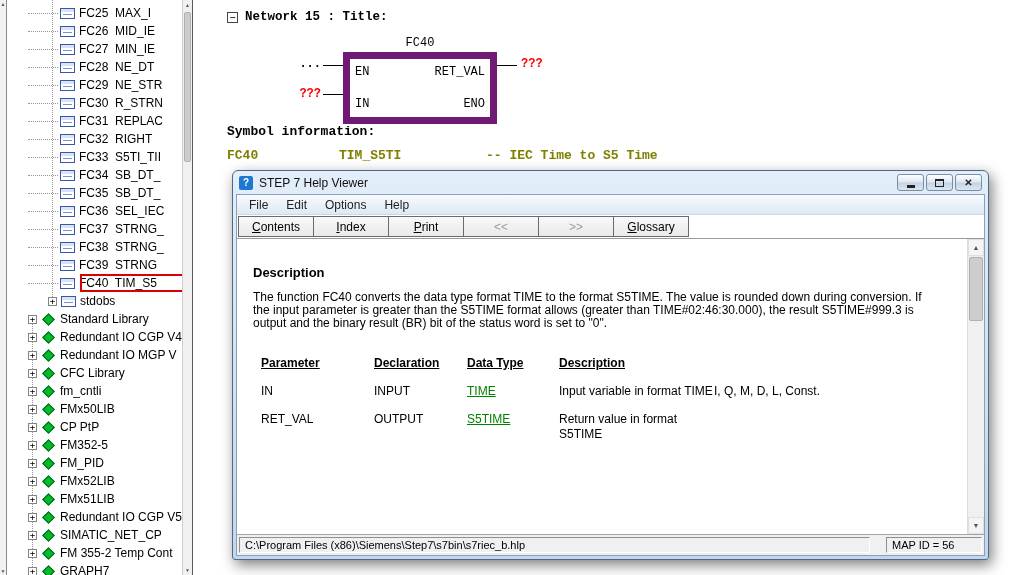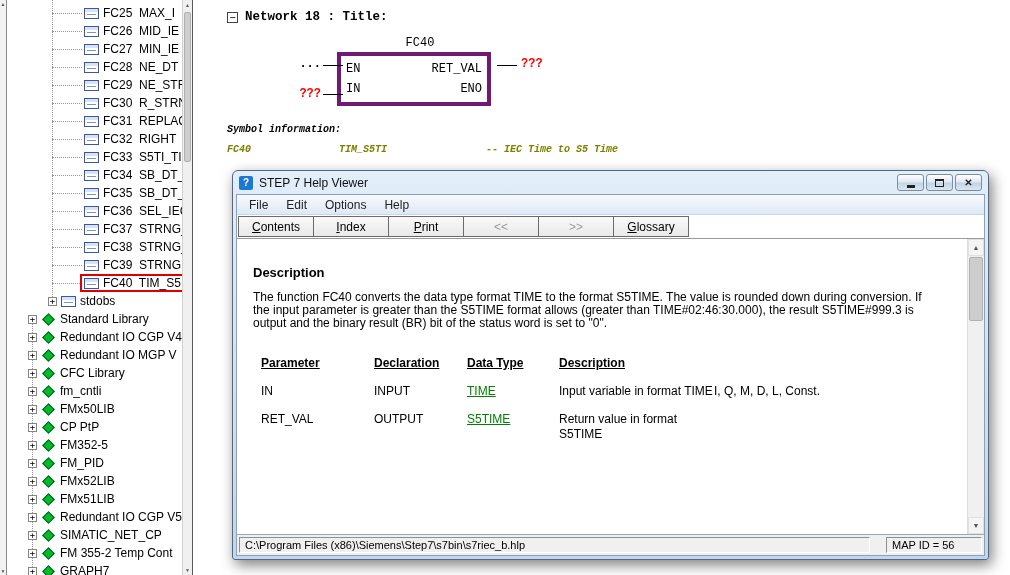--- a/index.html
+++ b/index.html
@@ -15,21 +15,21 @@
     font-size:5px; color:#555; text-align:center; line-height:8px; }
   .left-scroll .sb-arrow.down { bottom:0; }
   
   .tree-panel { position:absolute; left:8px; top:0; bottom:0; width:174px;
     background:#fff; overflow:hidden; padding-top:4px; }
   .vline { position:absolute; width:1px; border-left:1px dotted #979797; }
   .vline.a { left:44px; top:0; height:301px; }
   .vline.b { left:24px; top:319px; height:252px; }
   .tree-row { position:relative; height:18px; display:flex; align-items:center;
     white-space:nowrap; overflow:hidden; cursor:default; }
-  .tree-row.lvl2 { padding-left:44px; }
+  .tree-row.lvl2 { padding-left:20px; }
   .tree-row.lvl1 { padding-left:40px; }
   .tree-row.lvl0 { padding-left:20px; }
   .stub { width:30px; height:1px; border-top:1px dotted #979797; flex:none; margin-right:2px; }
   .expand { width:9px; height:9px; border:1px solid #848484; background:#fff;
     font:9px/7px "DejaVu Sans Mono", monospace; text-align:center; margin-right:4px; flex:none; }
   .ticon { flex:none; }
   .ticon.blk { width:15px; height:11px; border:1px solid #3a56a8;
     background:linear-gradient(#d8e3fa 0 3px, #fff 3px); margin-right:4px; position:relative; }
   .ticon.blk::after { content:''; position:absolute; left:2px; right:2px; top:5px;
     height:1px; background:#7b93cf; }
@@ -49,36 +49,36 @@
   
   .editor { position:absolute; left:192px; top:0; bottom:0; right:0;
     background:#fff; border-left:1px solid #5a5a5a; }
   .network-header { position:absolute; left:34px; top:10px; display:flex;
     align-items:center; gap:7px; font:bold 12.5px "Liberation Mono","DejaVu Sans Mono",monospace; }
   .collapse-box { width:11px; height:11px; border:1px solid #444; background:#fff;
     font:10px/9px "DejaVu Sans Mono",monospace; text-align:center; }
   .fbd { position:absolute; left:0; top:0; width:100%; height:180px;
     font-family:"Liberation Mono","DejaVu Sans Mono",monospace; font-size:12px; }
   .block-title { position:absolute; left:150px; top:36px; width:154px; text-align:center; }
-  .block-box { position:absolute; left:144px; top:52px; width:154px; height:54px;
-    border:4px solid #701a75; background:#fff; }
+  .block-box { position:absolute; left:150px; top:52px; width:154px; height:72px;
+    border:7px solid #701a75; background:#fff; }
   .pin-row { position:absolute; left:5px; right:5px; top:6px; display:flex;
     justify-content:space-between; }
   .pin-row.bottom { top:auto; bottom:6px; }
   .wire { position:absolute; height:1px; border-top:1px solid #000; width:20px; }
   .en-wire  { left:130px; top:65px; }
   .in-wire  { left:130px; top:94px; }
   .out-wire { left:304px; top:65px; }
   .val { position:absolute; font-weight:bold; }
   .val.dots   { left:100px; top:57px; width:28px; text-align:right; }
   .val.red    { color:#ff0000; }
   .val.in-val { left:100px; top:87px; width:28px; text-align:right; }
   .val.out-val{ left:328px; top:57px; }
   .symbol-info { position:absolute; left:34px; top:124px;
-    font-family:"Liberation Mono","DejaVu Sans Mono",monospace; font-size:10px;font-style:italic; }
+    font-family:"Liberation Mono","DejaVu Sans Mono",monospace; font-size:13px; }
   .si-heading { font-weight:bold; margin-bottom:9px; }
   .si-row { display:flex; font-weight:bold; color:#808000; }
   .si-a { width:112px; } .si-b { width:147px; }
   
   .help-window { position:absolute; left:232px; top:170px; width:757px; height:390px;
     border:1px solid #50688a; border-radius:6px 6px 3px 3px;
     background:linear-gradient(#e2eefa,#c2d7eb); padding:0 3px 3px;
     box-shadow:3px 5px 14px rgba(0,0,0,.5); display:flex; flex-direction:column; }
   .titlebar { height:23px; display:flex; align-items:center; gap:6px; padding:0 3px; }
   .win-icon { width:14px; height:14px; background:#1e78d2; border-radius:2px;
@@ -304,21 +304,21 @@
 
 <div class="tree-scroll">
   <div class="sb-arrow up">▲</div>
   <div class="sb-thumb"></div>
   <div class="sb-arrow down">▼</div>
 </div>
 
 <div class="editor">
   <div class="network-header">
     <span class="collapse-box">−</span>
-    <span>Network 18 : Title:</span>
+    <span>Network 15 : Title:</span>
   </div>
 
   <div class="fbd">
     <div class="block-title">FC40</div>
     <div class="block-box">
       <div class="pin-row">
         <span>EN</span>
         <span>RET_VAL</span>
       </div>
       <div class="pin-row bottom">

